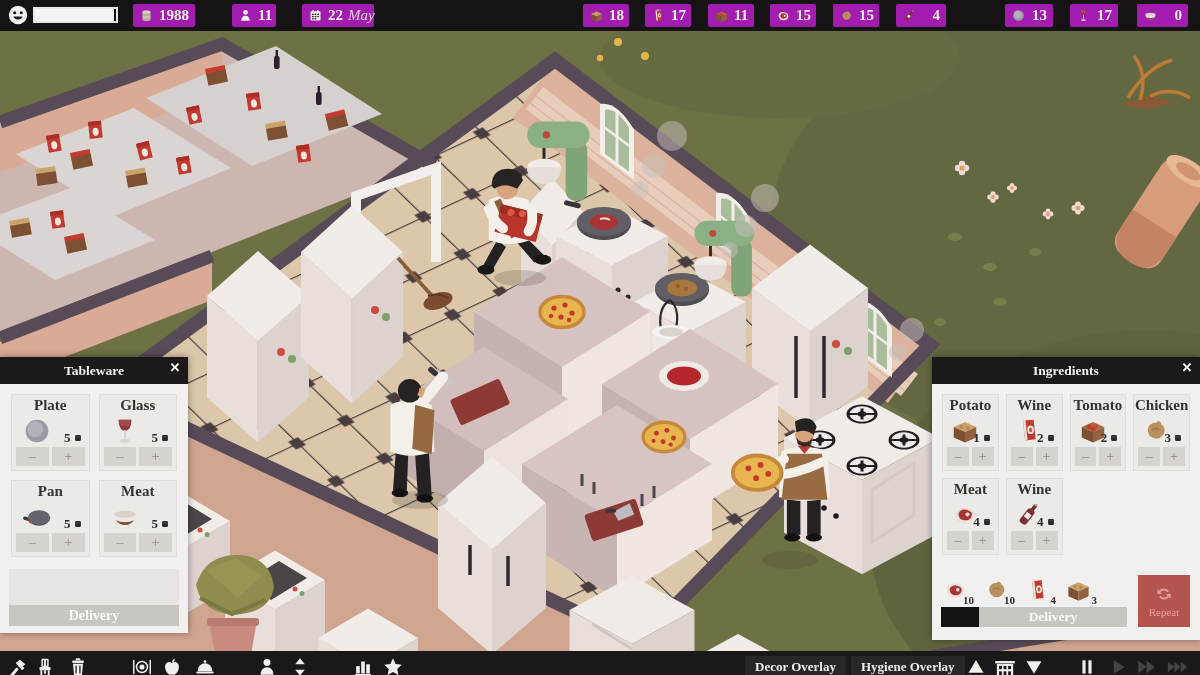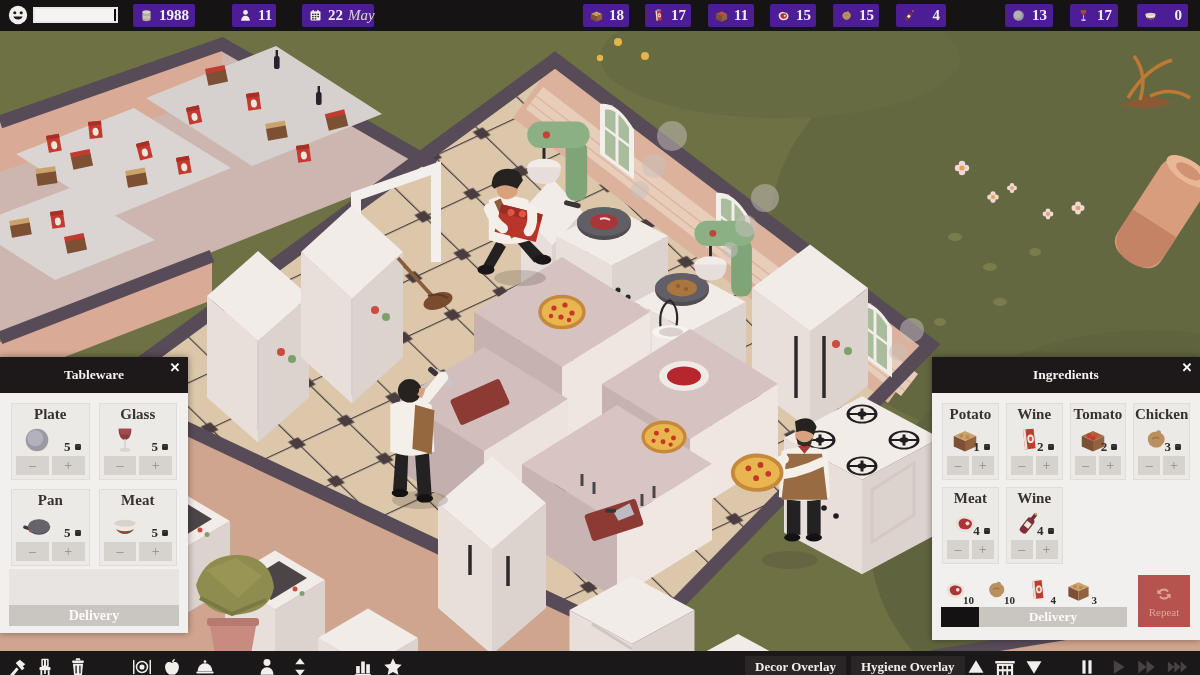--- a/index.html
+++ b/index.html
@@ -1,34 +1,34 @@
 <!DOCTYPE html>
 <html><head>
 <meta charset="utf-8">
 <style>
   html,body{margin:0;padding:0;background:#111;}
   #stage{position:relative;width:1200px;height:675px;overflow:hidden;background:#6d7144;
          font-family:"Liberation Serif","DejaVu Serif",serif;}
   .scene{position:absolute;left:0;top:0;width:1200px;height:675px;}
   
   .topbar{position:absolute;top:0;left:0;width:100%;height:31px;background:#161314;}
-  .chip{position:absolute;top:4px;height:23px;background:#4c1d95;border-radius:2px;display:flex;
+  .chip{position:absolute;top:4px;height:23px;background:#a21caf;border-radius:2px;display:flex;
         align-items:center;justify-content:space-between;padding:0 6px;gap:5px;color:#f2efec;
         font-size:15px;font-weight:700;box-sizing:border-box;}
   .ci{width:15px;height:15px;flex:0 0 auto;}
   .smiley{position:absolute;left:7px;top:4px;width:22px;height:22px;}
   .meter{position:absolute;left:33px;top:7px;width:85px;height:16px;background:#0e0c0d;
          border:2px solid #e9e6e3;box-sizing:border-box;}
   .meter>div{height:100%;background:#f6f4f2;}
   .it{font-style:italic;font-weight:400;color:#ddd8d3;}
   
   .panel{position:absolute;background:#f2f0ee;box-shadow:0 0 7px rgba(0,0,0,.4);}
   #tableware{left:0;top:357px;width:188px;height:276px;}
   #ingredients{left:932px;top:357px;width:268px;height:283px;}
-  .phead{height:36px;background:#1d191a;color:#f4f1ee;display:flex;align-items:center;
+  .phead{height:27px;background:#1d191a;color:#f4f1ee;display:flex;align-items:center;
          justify-content:center;position:relative;font-size:13.5px;font-weight:700;}
   .pclose{position:absolute;right:3px;top:0;width:20px;height:21px;display:flex;align-items:center;
           justify-content:center;color:#fff;font-size:13px;font-weight:700;cursor:pointer;}
   .cards{display:grid;gap:9px;padding:10px 11px;}
   #tableware .cards{grid-template-columns:1fr 1fr;}
   #ingredients .cards{grid-template-columns:1fr 1fr 1fr 1fr;gap:7px;padding:10px 10px;}
   .card{background:#eceae7;border:1px solid #e0dcd9;height:77px;position:relative;box-sizing:border-box;}
   .card h4{margin:2px 0 0;text-align:center;font-size:15px;color:#37322f;font-weight:700;}
   .cicon{position:absolute;left:9px;top:20px;width:32px;height:32px;}
   #ingredients .cicon{left:7px;width:30px;height:30px;}

